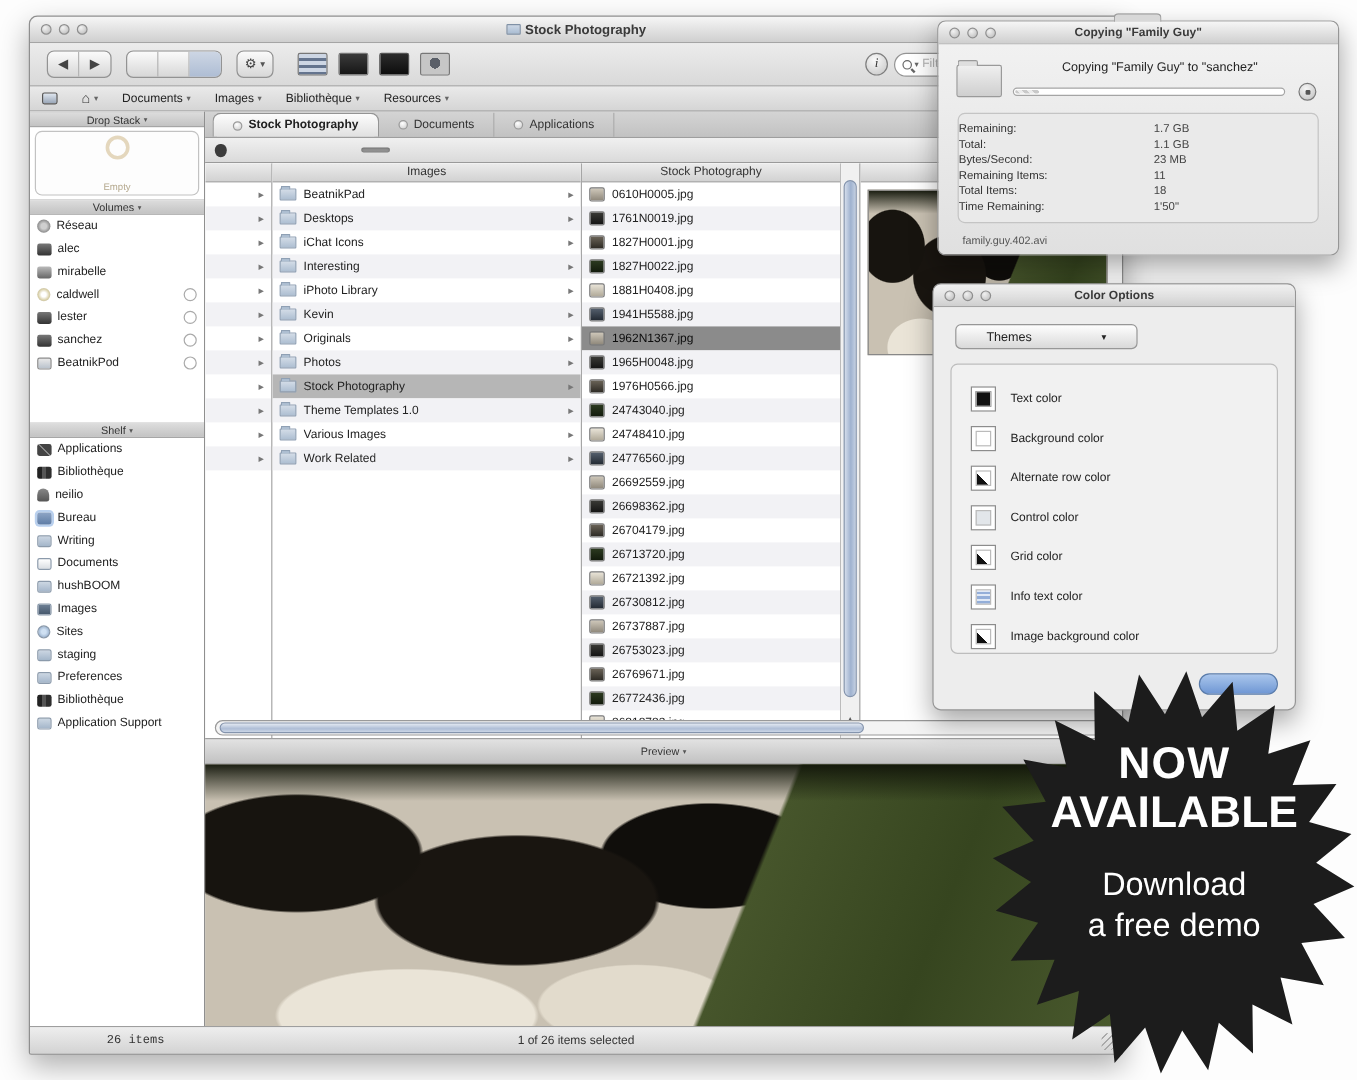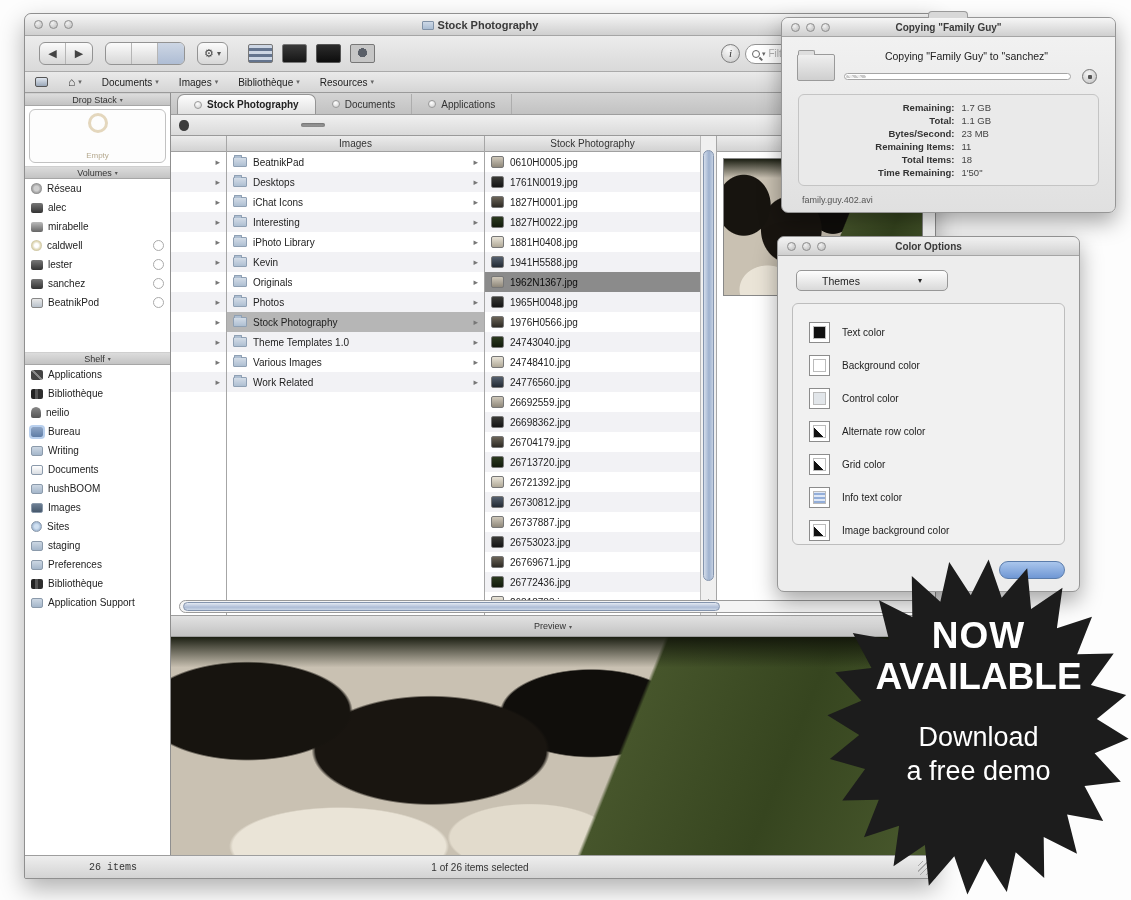--- a/index.html
+++ b/index.html
@@ -212,21 +212,21 @@
     background:#fff; border:1px solid #a5a5a5; border-radius:4px; }
   .cw-fill { position:absolute; left:1px; top:1px; bottom:1px; width:9%; border-radius:3px;
     background:repeating-linear-gradient(45deg,#c9c9c9 0 3px,#ececec 3px 6px); }
   .cw-stop { position:absolute; right:18px; top:51px; width:15px; height:15px; border-radius:50%;
     border:1px solid #777; background:radial-gradient(circle at 40% 30%, #f5f5f5,#bfbfbf); }
   .cw-stop::after { content:""; position:absolute; left:4.5px; top:4.5px; width:4px; height:4px;
     background:#555; border-radius:1px; }
   .cw-stats { position:absolute; left:16px; right:16px; top:76px; height:92px;
     background:#eaeaea; border:1px solid #c4c4c4; border-radius:6px; padding-top:7px; }
   .stat { display:flex; height:13px; font-size:9.5px; }
-  .stat .sl { width:52%; text-align:right; font-weight:bold; color:#333; }
+  .stat .sl { width:52%; text-align:left; font-weight:normal; color:#333; }
   .stat .sv { padding-left:7px; color:#444; }
   .cw-file { position:absolute; left:20px; bottom:7px; font-size:9px; color:#555; }
 
   
   .colorwin { position:absolute; left:777px; top:236px; width:303px; height:356px;
     background:#ededed; border:1px solid #969696; border-radius:7px;
     box-shadow:0 9px 22px rgba(0,0,0,.35); z-index:25; }
   .colorwin .titlebar { border-radius:7px 7px 0 0; height:19px; }
   .colorwin .wtitle { font-size:10px; }
   .popup { position:absolute; left:18px; top:33px; width:152px; height:21px;
@@ -798,29 +798,29 @@
         <span class="clabel">Text color</span>
       </div>
       <div class="copt">
         <span class="well">
           <span class="swatch sw-white"></span>
         </span>
         <span class="clabel">Background color</span>
       </div>
       <div class="copt">
         <span class="well">
-          <span class="swatch sw-control"></span>
-        </span>
-        <span class="clabel">Control color</span>
+          <span class="swatch sw-split"></span>
+        </span>
+        <span class="clabel">Alternate row color</span>
       </div>
       <div class="copt">
         <span class="well">
-          <span class="swatch sw-split"></span>
-        </span>
-        <span class="clabel">Alternate row color</span>
+          <span class="swatch sw-control"></span>
+        </span>
+        <span class="clabel">Control color</span>
       </div>
       <div class="copt">
         <span class="well">
           <span class="swatch sw-split"></span>
         </span>
         <span class="clabel">Grid color</span>
       </div>
       <div class="copt">
         <span class="well">
           <span class="swatch sw-info"></span>

